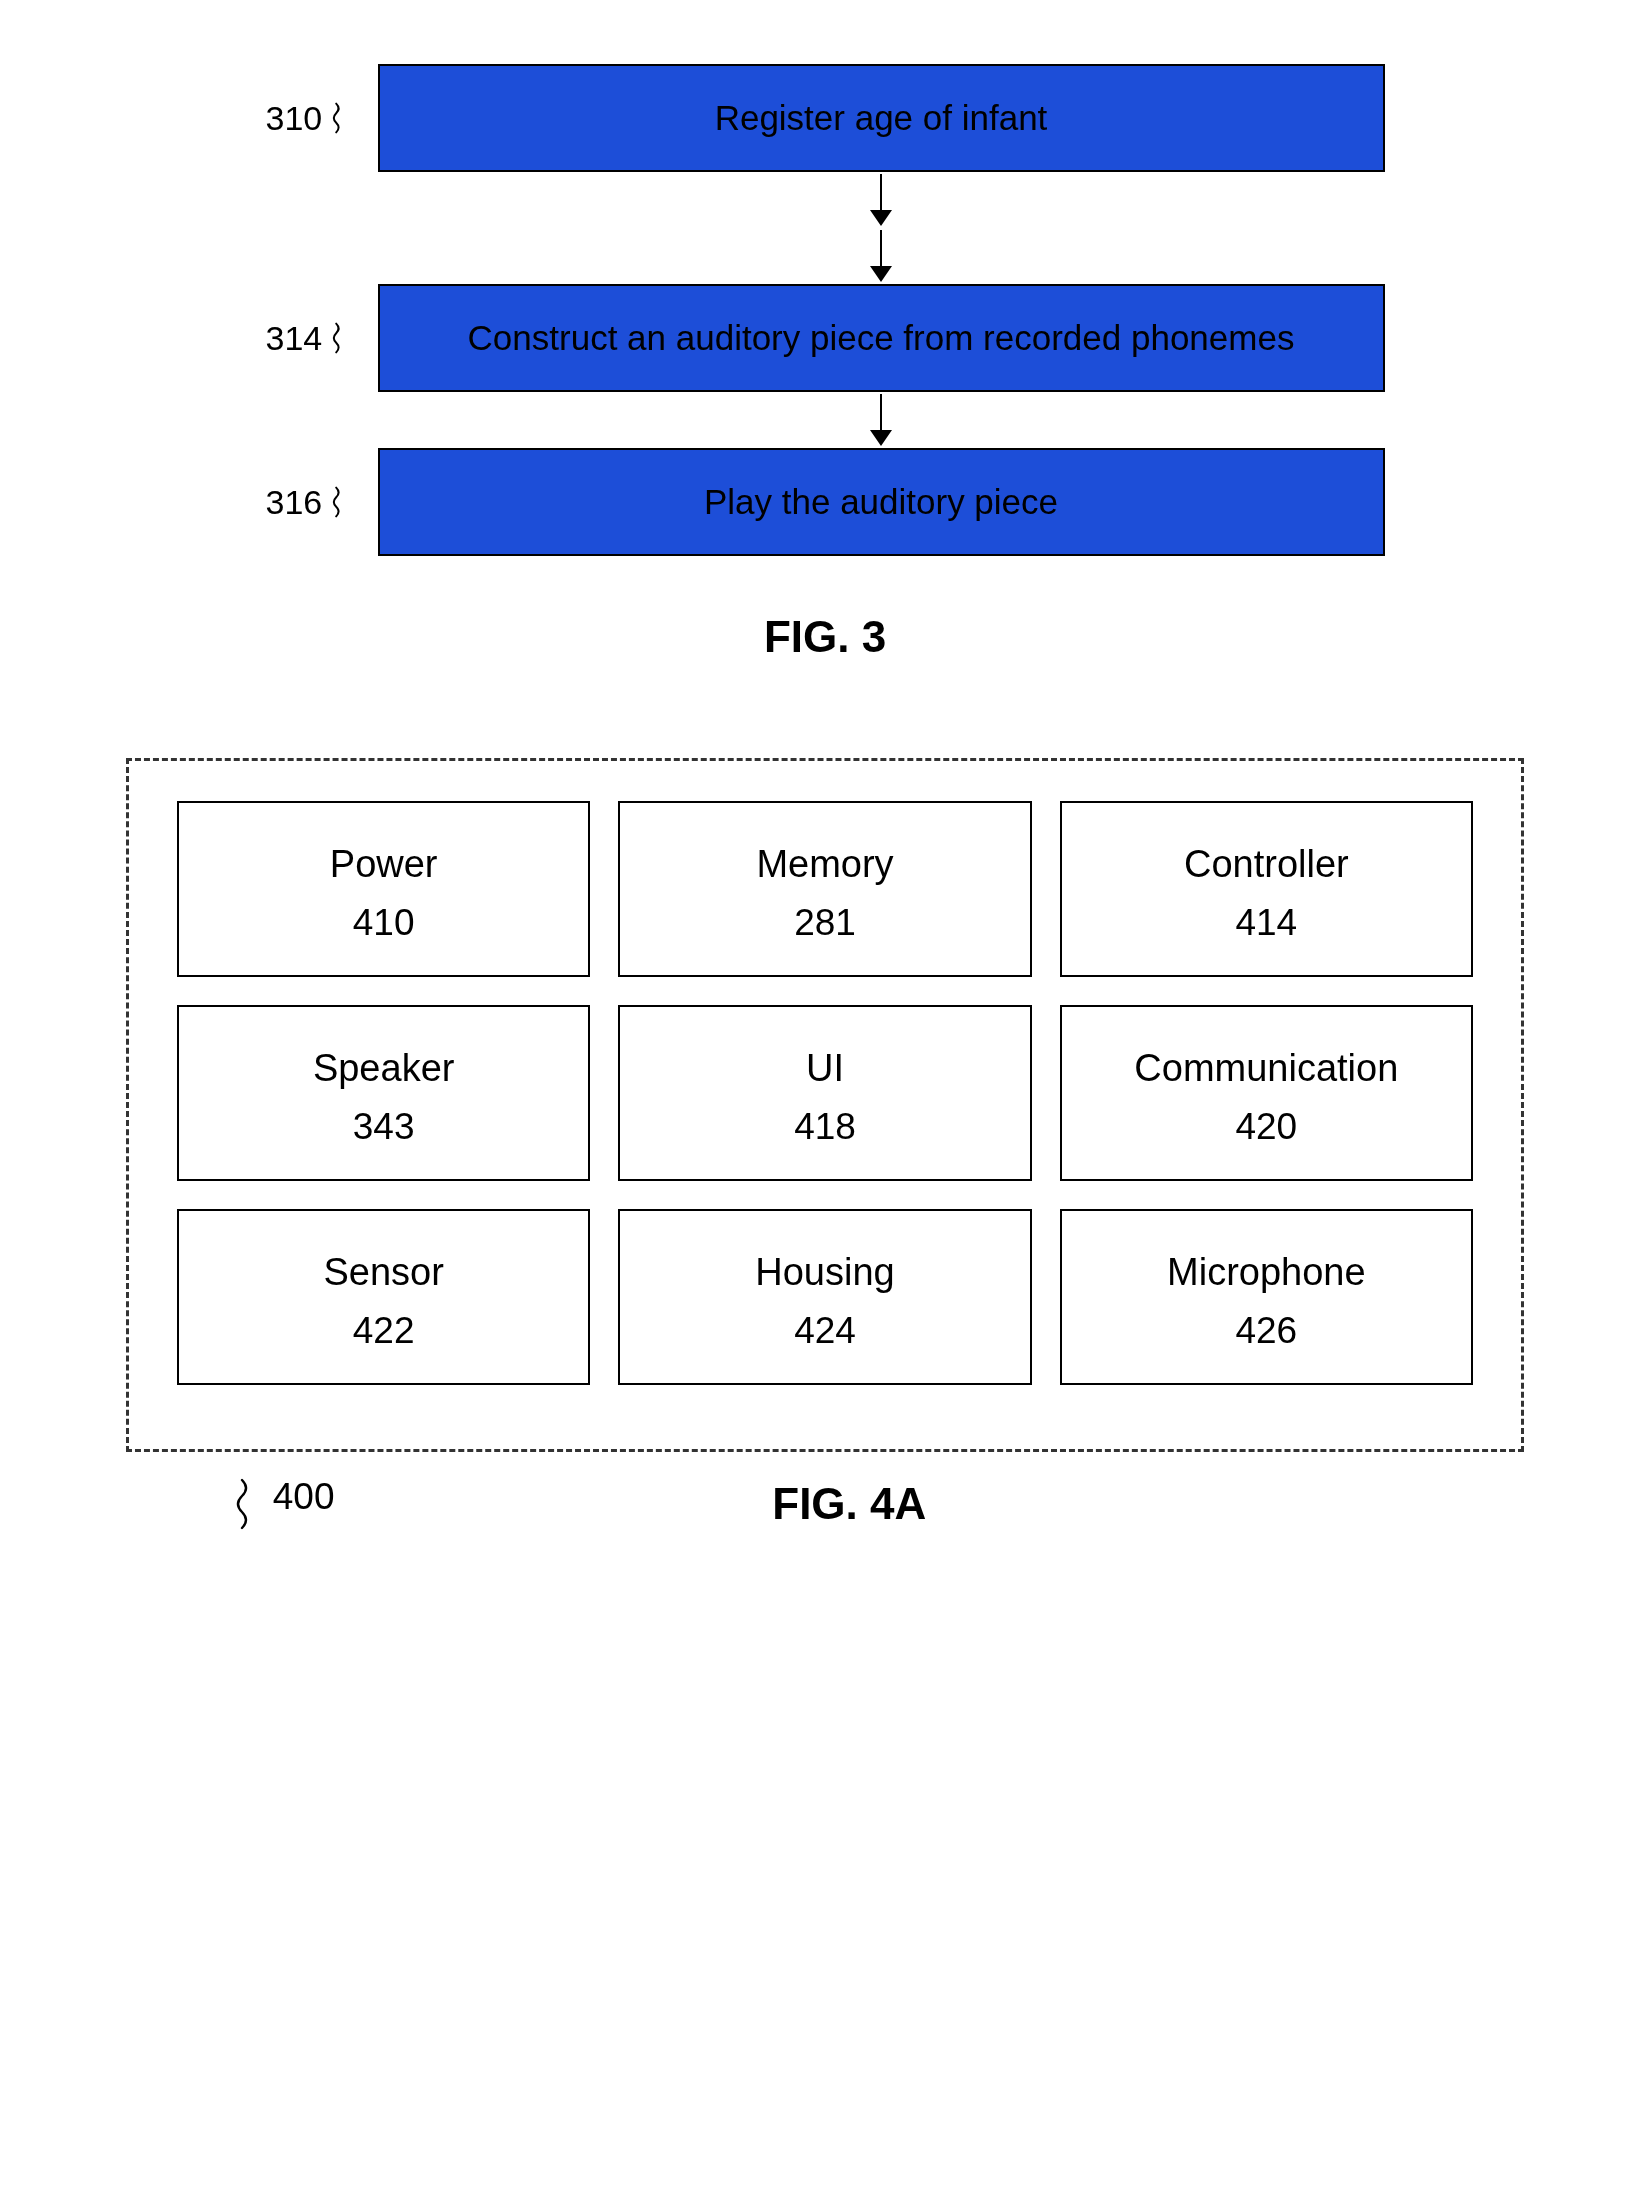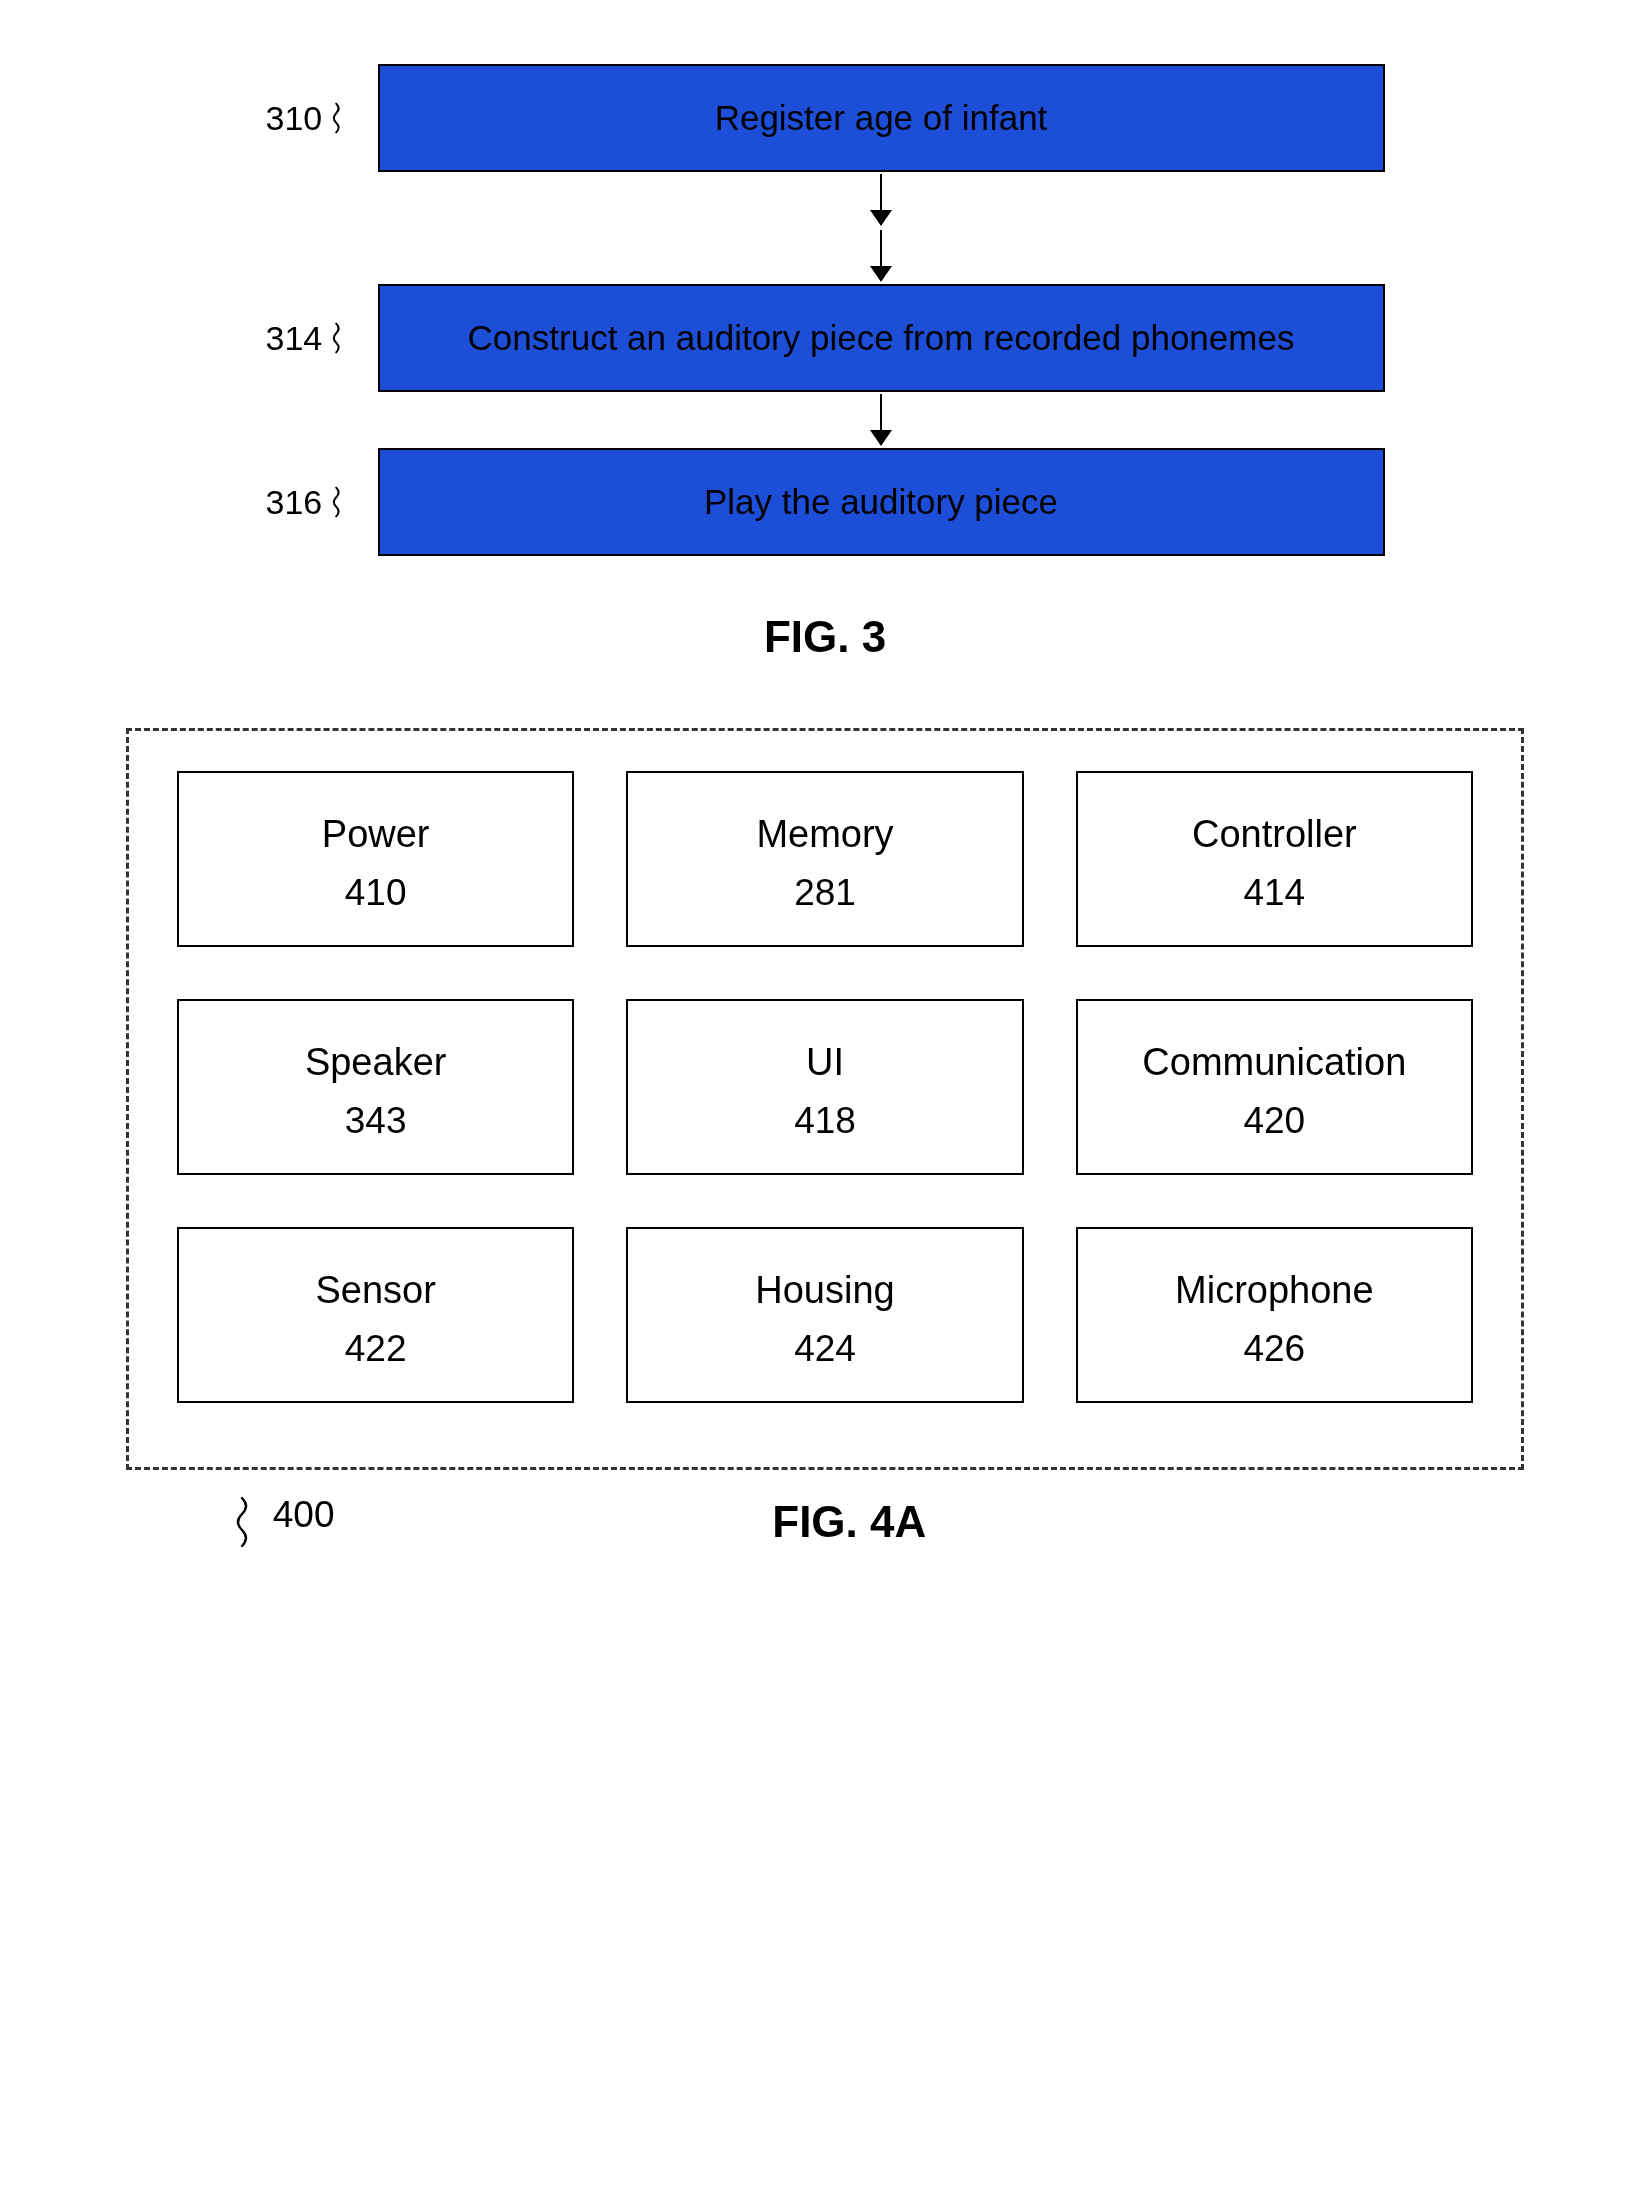--- a/index.html
+++ b/index.html
@@ -19,21 +19,21 @@
       flex-direction: column;
       align-items: center;
     }
 
     
     .fig3-container {
       width: 100%;
       display: flex;
       flex-direction: column;
       align-items: center;
-      margin-bottom: 66px;
+      margin-bottom: 96px;
     }
 
     .flowchart {
       display: flex;
       flex-direction: column;
       align-items: center;
       gap: 0;
       width: 1119px;
       position: relative;
     }
@@ -113,21 +113,21 @@
     .outer-dashed-box {
       border: 3.2px dashed #333;
       padding: 40px 48px 64px 48px;
       position: relative;
       width: 1398px;
     }
 
     .grid-3x3 {
       display: grid;
       grid-template-columns: repeat(3, 1fr);
-      gap: 52px;
+      gap: 28px;
     }
 
     .component-box {
       border: 2.4px solid #000;
       padding: 32px 24px 24px 24px;
       display: flex;
       flex-direction: column;
       align-items: center;
       justify-content: center;
       background: #fff;

